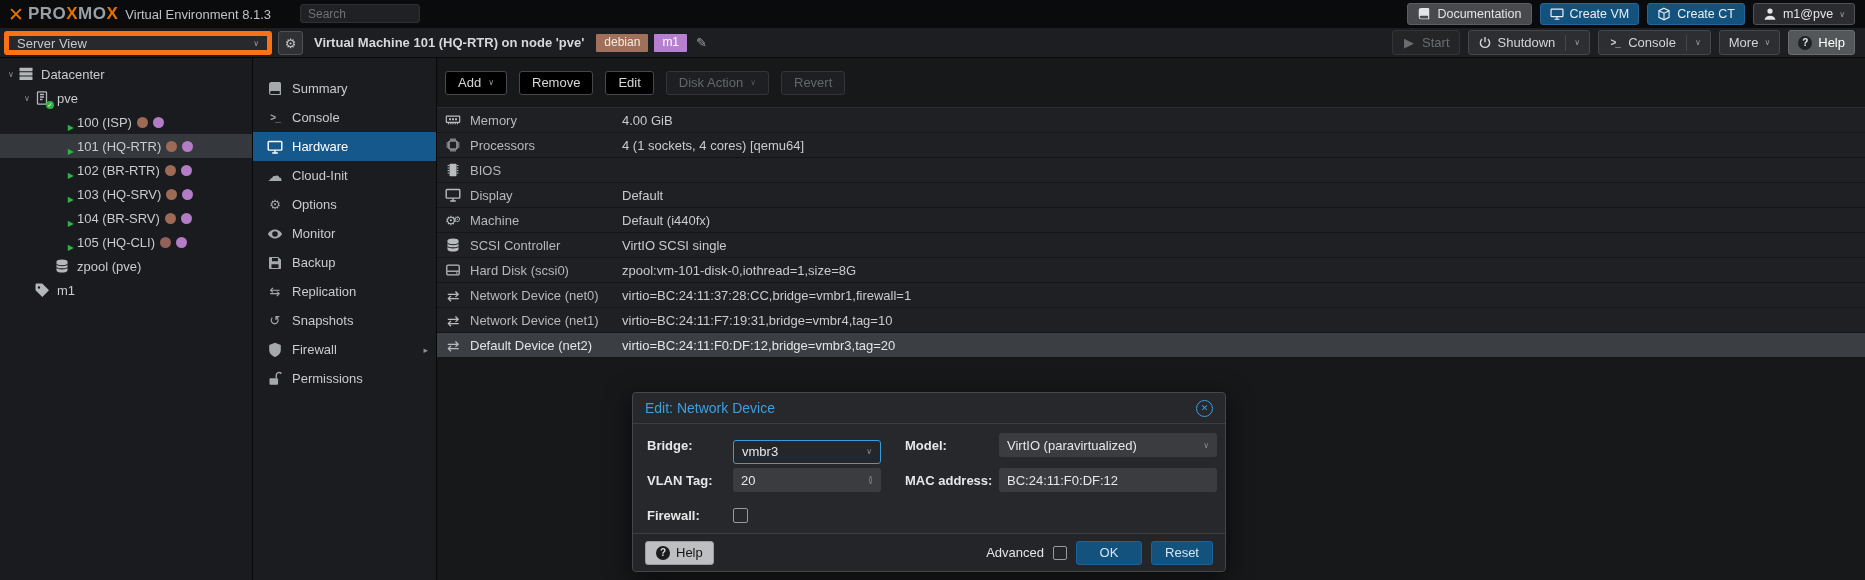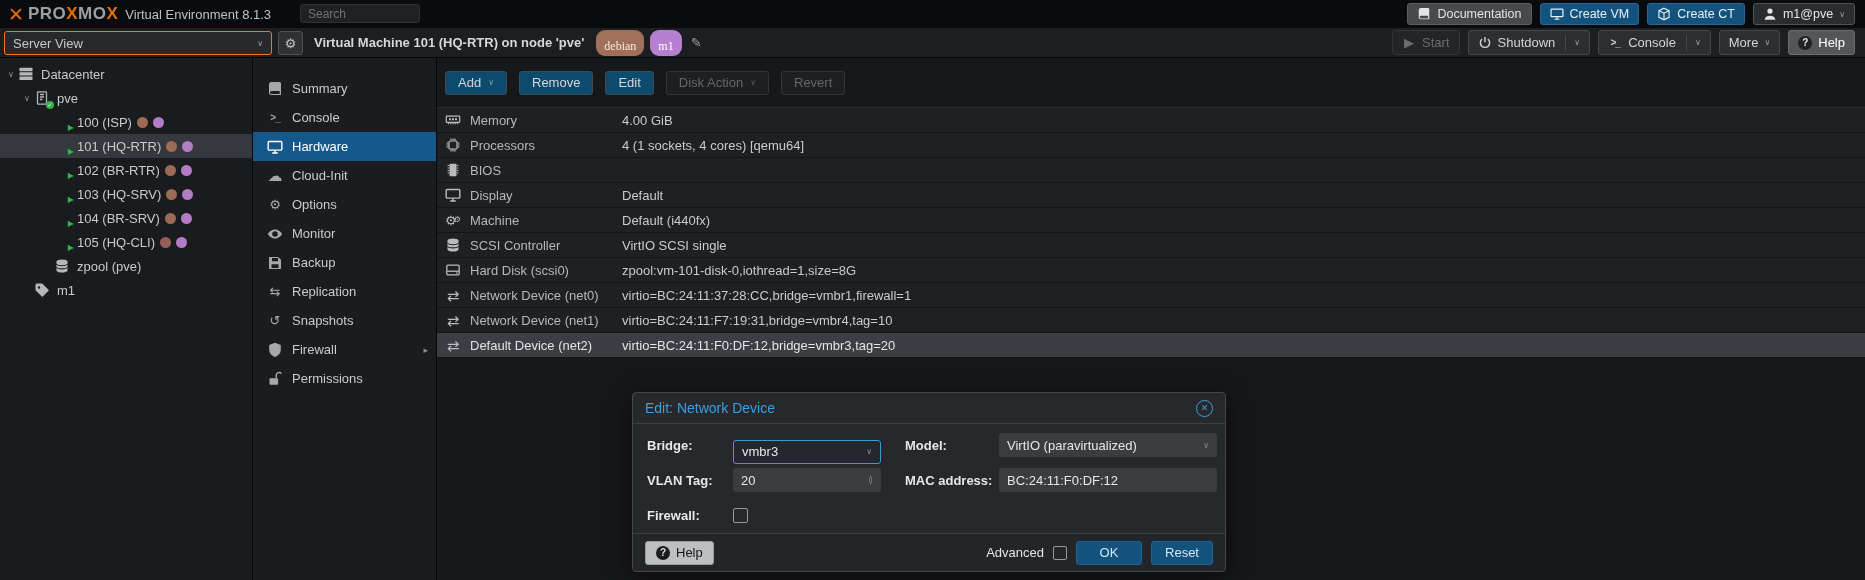--- a/index.html
+++ b/index.html
@@ -18,26 +18,26 @@
   .topbar-right { margin-left:auto; display:flex; gap:8px; padding-right:10px; }
   .tbtn { display:inline-flex; align-items:center; gap:6px; height:22px; padding:0 9px; border-radius:3px; font-size:12.5px; font-family:inherit; cursor:pointer; }
   .tbtn .icon { width:14px; height:14px; }
   .tbtn.gray { background:#47494c; border:1px solid #5c5f62; color:#e3e4e5; }
   .tbtn.blue { background:var(--btn-blue,#14527e); border:1px solid #26659a; color:#e6eff7; }
   .tbtn.dark { background:#2a2c2f; border:1px solid #505356; color:#e3e4e5; }
   .chev { font-size:8px; color:#9a9da0; }
 
   
   .subheader { position:relative; height:30px; background:#1c1e21; border-bottom:1px solid #070809; display:flex; align-items:center; }
-  .view-select { position:absolute; left:4px; top:3px; width:268px; height:24px; background:#27292c; border:1px solid #f97316; border-radius:3px; display:flex; align-items:center; padding:0 8px; color:#c6c8ca; cursor:pointer; }
+  .view-select { position:absolute; left:4px; top:3px; width:268px; height:24px; background:#27292c; border:5px solid #f97316; border-radius:3px; display:flex; align-items:center; padding:0 8px; color:#c6c8ca; cursor:pointer; }
   .view-select .chev { margin-left:auto; }
   .gear-btn { position:absolute; left:278px; top:3px; width:25px; height:24px; background:#2f3134; border:1px solid #4f5255; border-radius:3px; color:#c0c2c4; display:flex; align-items:center; justify-content:center; cursor:pointer; }
   .vm-title { margin-left:314px; font-weight:700; font-size:13px; color:#d6d8da; white-space:nowrap; }
   .tagwrap { display:flex; gap:6px; margin-left:12px; }
-  .pill { border-radius:9px; padding:9px 8px 2px; font-size:12px; line-height:15px;font-family:Liberation Serif, serif; }
+  .pill { border-radius:1px; padding:1px 8px 2px; font-size:12px; line-height:15px; }
   .pencil { margin-left:9px; color:#9da0a3; font-size:13px; cursor:pointer; }
   .actions { margin-left:auto; display:flex; gap:8px; padding-right:10px; }
   .abtn { display:inline-flex; align-items:center; gap:6px; height:25px; padding:0 9px; background:#2c2e31; border:1px solid #45474a; border-radius:3px; color:#d2d4d6; font-size:13px; font-family:inherit; cursor:pointer; }
   .abtn .icon { width:14px; height:14px; }
   .abtn.disabled { background:#232527; border-color:#333538; color:#6b6e71; }
   .abtn.light { background:#54575a; border-color:#6a6d70; color:#fff; }
   .abtn .divider { width:1px; height:16px; background:#45474a; margin:0 2px 0 4px; }
 
   
   .main { display:flex; height:522px; }
@@ -55,21 +55,21 @@
   .menu { width:184px; background:#1a1c1f; border-right:1px solid #070809; padding-top:16px; }
   .mitem { display:flex; align-items:center; height:29px; padding:0 8px 0 14px; color:#c9cbcd; cursor:pointer; }
   .mitem .icon { width:16px; height:16px; color:#a6a9ac; flex:none; }
   .mitem .lbl { margin-left:9px; }
   .mitem.sel { background:var(--nav-sel,#15588c); color:#fff; }
   .mitem.sel .icon { color:#fff; }
   .mitem .sub { margin-left:auto; font-size:9px; color:#8b8e91; }
 
   .content { flex:1; background:#17181a; display:flex; flex-direction:column; }
   .toolbar { height:50px; display:flex; align-items:center; gap:12px; padding-left:8px; border-bottom:1px solid #2a2c2f; }
-  .tbbtn { display:inline-flex; align-items:center; gap:7px; height:24px; padding:0 12px; background:#0c4a6e; border:1px solid #46484b; border-radius:3px; color:#d6d7d9; font-size:13px; font-family:inherit; cursor:pointer; }
+  .tbbtn { display:inline-flex; align-items:center; gap:7px; height:24px; padding:0 12px; background:#000000; border:1px solid #46484b; border-radius:3px; color:#d6d7d9; font-size:13px; font-family:inherit; cursor:pointer; }
   .tbbtn.disabled { color:#64676a; border-color:#333538; background:#1d1f22; }
   .tbbtn.disabled .chev { color:#55585b; }
 
   .hwtable { }
   .hrow { display:grid; grid-template-columns:177px 1fr; align-items:center; height:25px; padding-left:8px; background:#1e2023; border-bottom:1px solid #141517; cursor:pointer; }
   .hrow.sel { background:var(--row-sel,#3b3e42); }
   .hlabel { display:flex; align-items:center; gap:9px; color:#b6b8ba; }
   .hlabel .icon { width:16px; height:16px; color:#b9bcbe; flex:none; }
   .hvalue { color:#c9cbcd; }
   .hrow.sel .hlabel, .hrow.sel .hvalue { color:#e3e4e6; }

